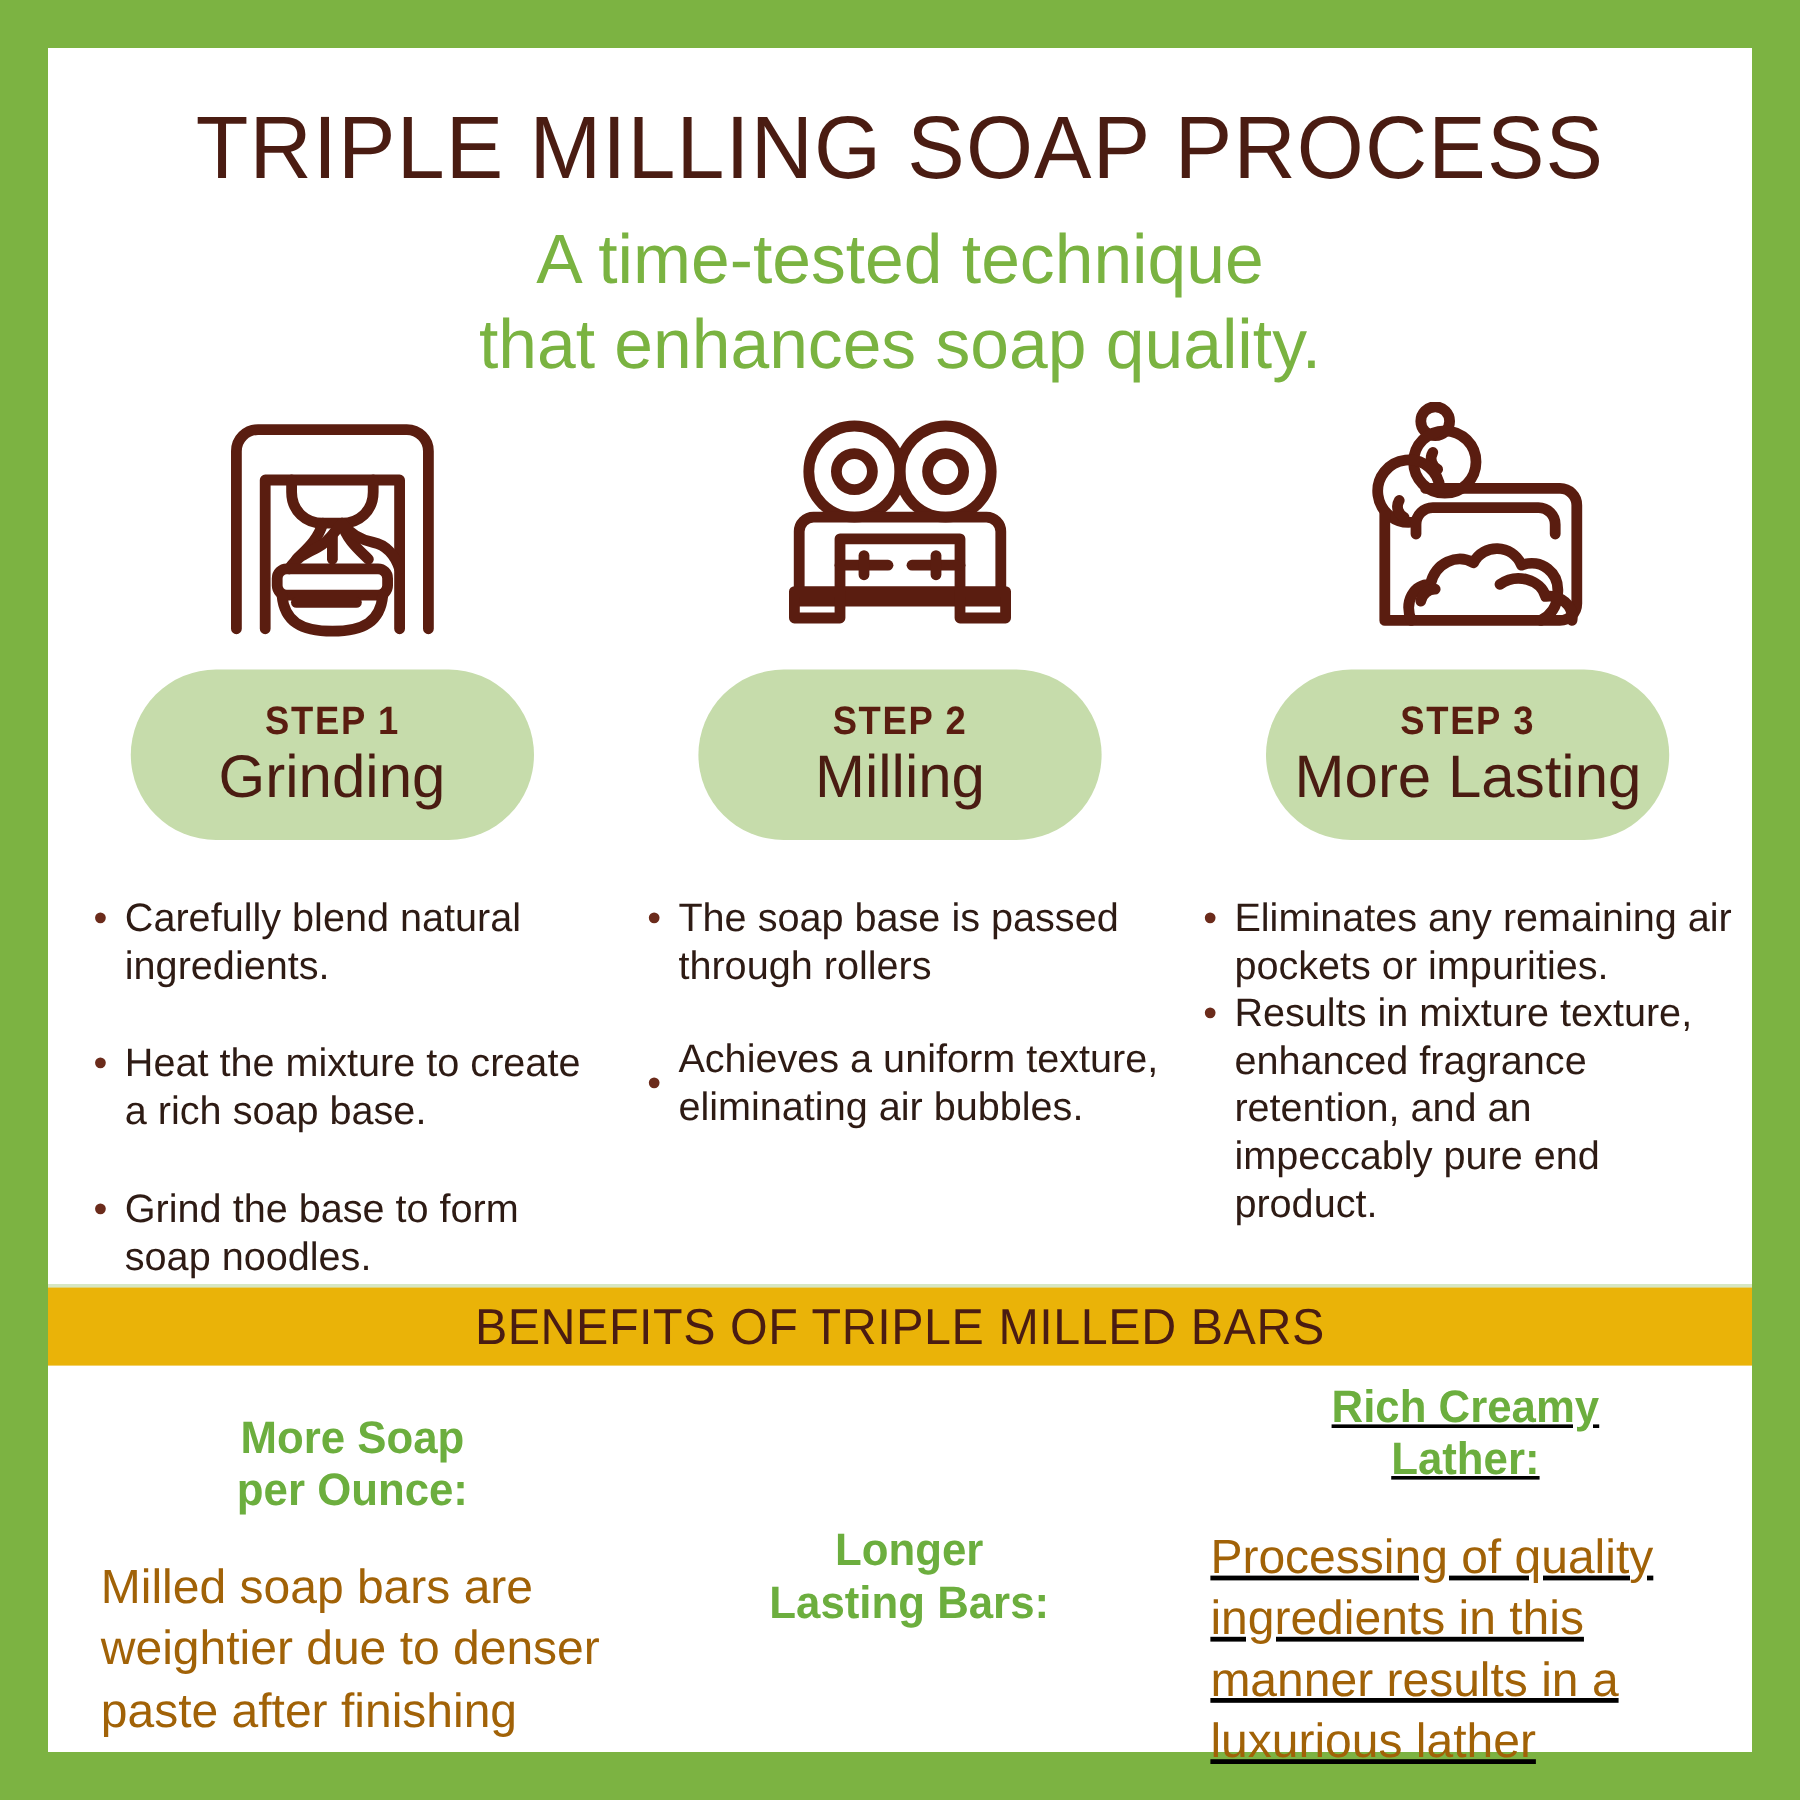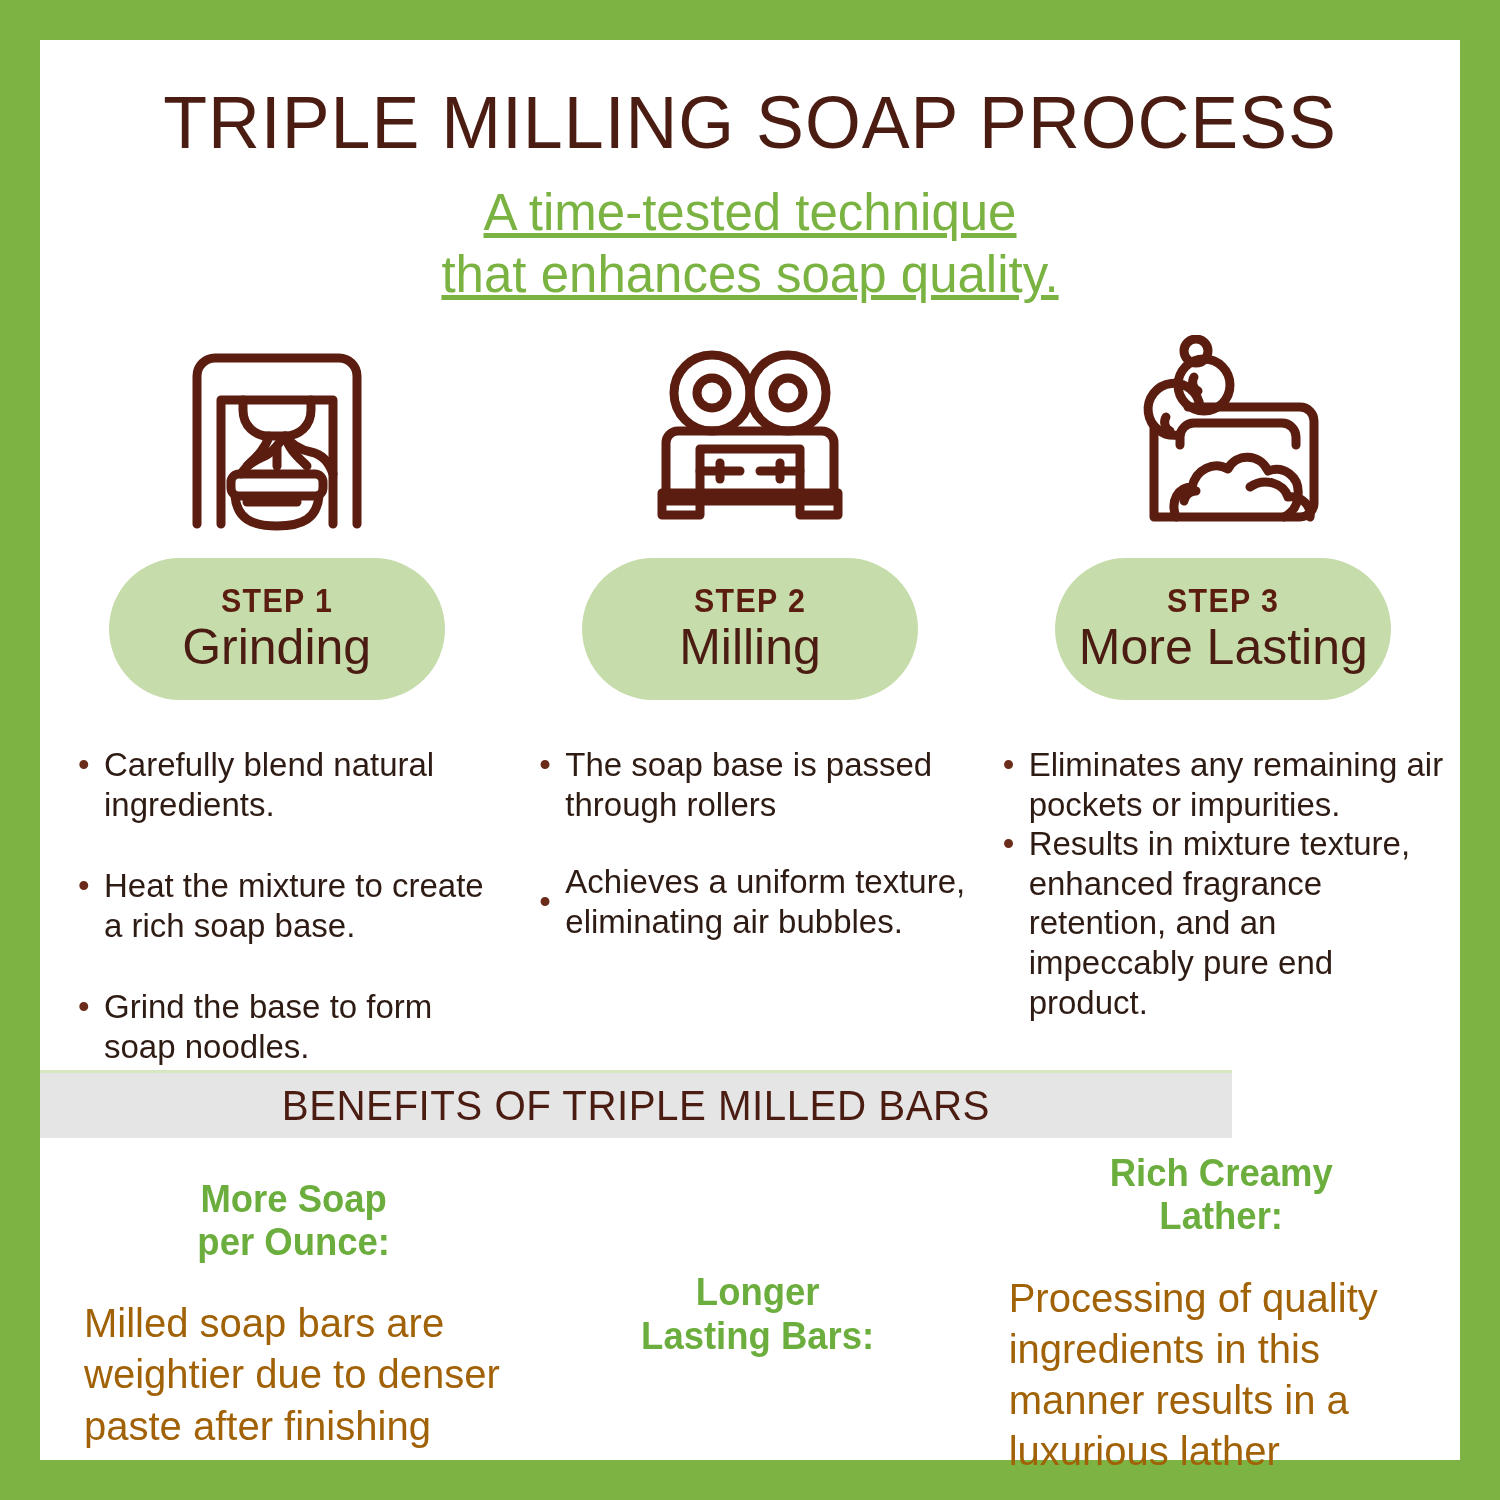--- a/index.html
+++ b/index.html
@@ -24,25 +24,24 @@
     font-weight:400;
     letter-spacing:1px;
     line-height:1;
     padding-top:46px;
     transform:scaleX(0.97);
     white-space:nowrap;
   }
   .subtitle {
     text-align:center;
     color:#7ab341;
-    font-size:51px;
+    font-size:58px;
     line-height:1.22;
     margin-top:22px;
     font-weight:400;
-    text-decoration:underline;
   }
 
   
   .steps {
     position:absolute;
     left:0; top:290px;
     width:1420px;
     display:flex;
   }
   .step-col {
@@ -116,22 +115,22 @@
   .bullet .btxt { flex:1 1 auto; }
   .c1 .bullet { margin-bottom:42px; }
   .c2 .bullet { margin-bottom:38px; }
   .c3 .bullet { margin-bottom:0px; }
   .bullet.mid-dot .dot { align-self:center; }
 
   
   .banner {
     position:absolute;
     left:0; top:1030px;
-    width:1192px; height:68px;
-    background:#e5e5e5;
+    width:1420px; height:68px;
+    background:#eab308;
     border-top:3px solid #d7e7c2;
     display:flex;
     align-items:center;
     justify-content:center;
   }
   .banner-text {
     color:#4a1c12;
     font-size:42px;
     letter-spacing:0.5px;
     transform:scaleX(0.96);
@@ -142,21 +141,21 @@
   .benefits {
     position:absolute;
     left:0; top:1112px;
     width:1420px;
     display:flex;
     align-items:center;
   }
   .ben-col { width:33.3333%; padding:0 14px; }
   .ben-col.b1 { padding-left:44px; padding-right:10px; }
   .ben-col.b2 { padding-left:26px; padding-right:10px; }
-  .ben-col.b3 { padding-left:22px; padding-right:27px; }
+  .ben-col.b3 { padding-left:22px; padding-right:27px;text-decoration:underline; }
   .ben-head {
     text-align:center;
     color:#6cae3e;
     font-size:38px;
     font-weight:bold;
     line-height:1.14;
     transform:scaleX(0.96);
   }
   .ben-body {
     margin-top:34px;

